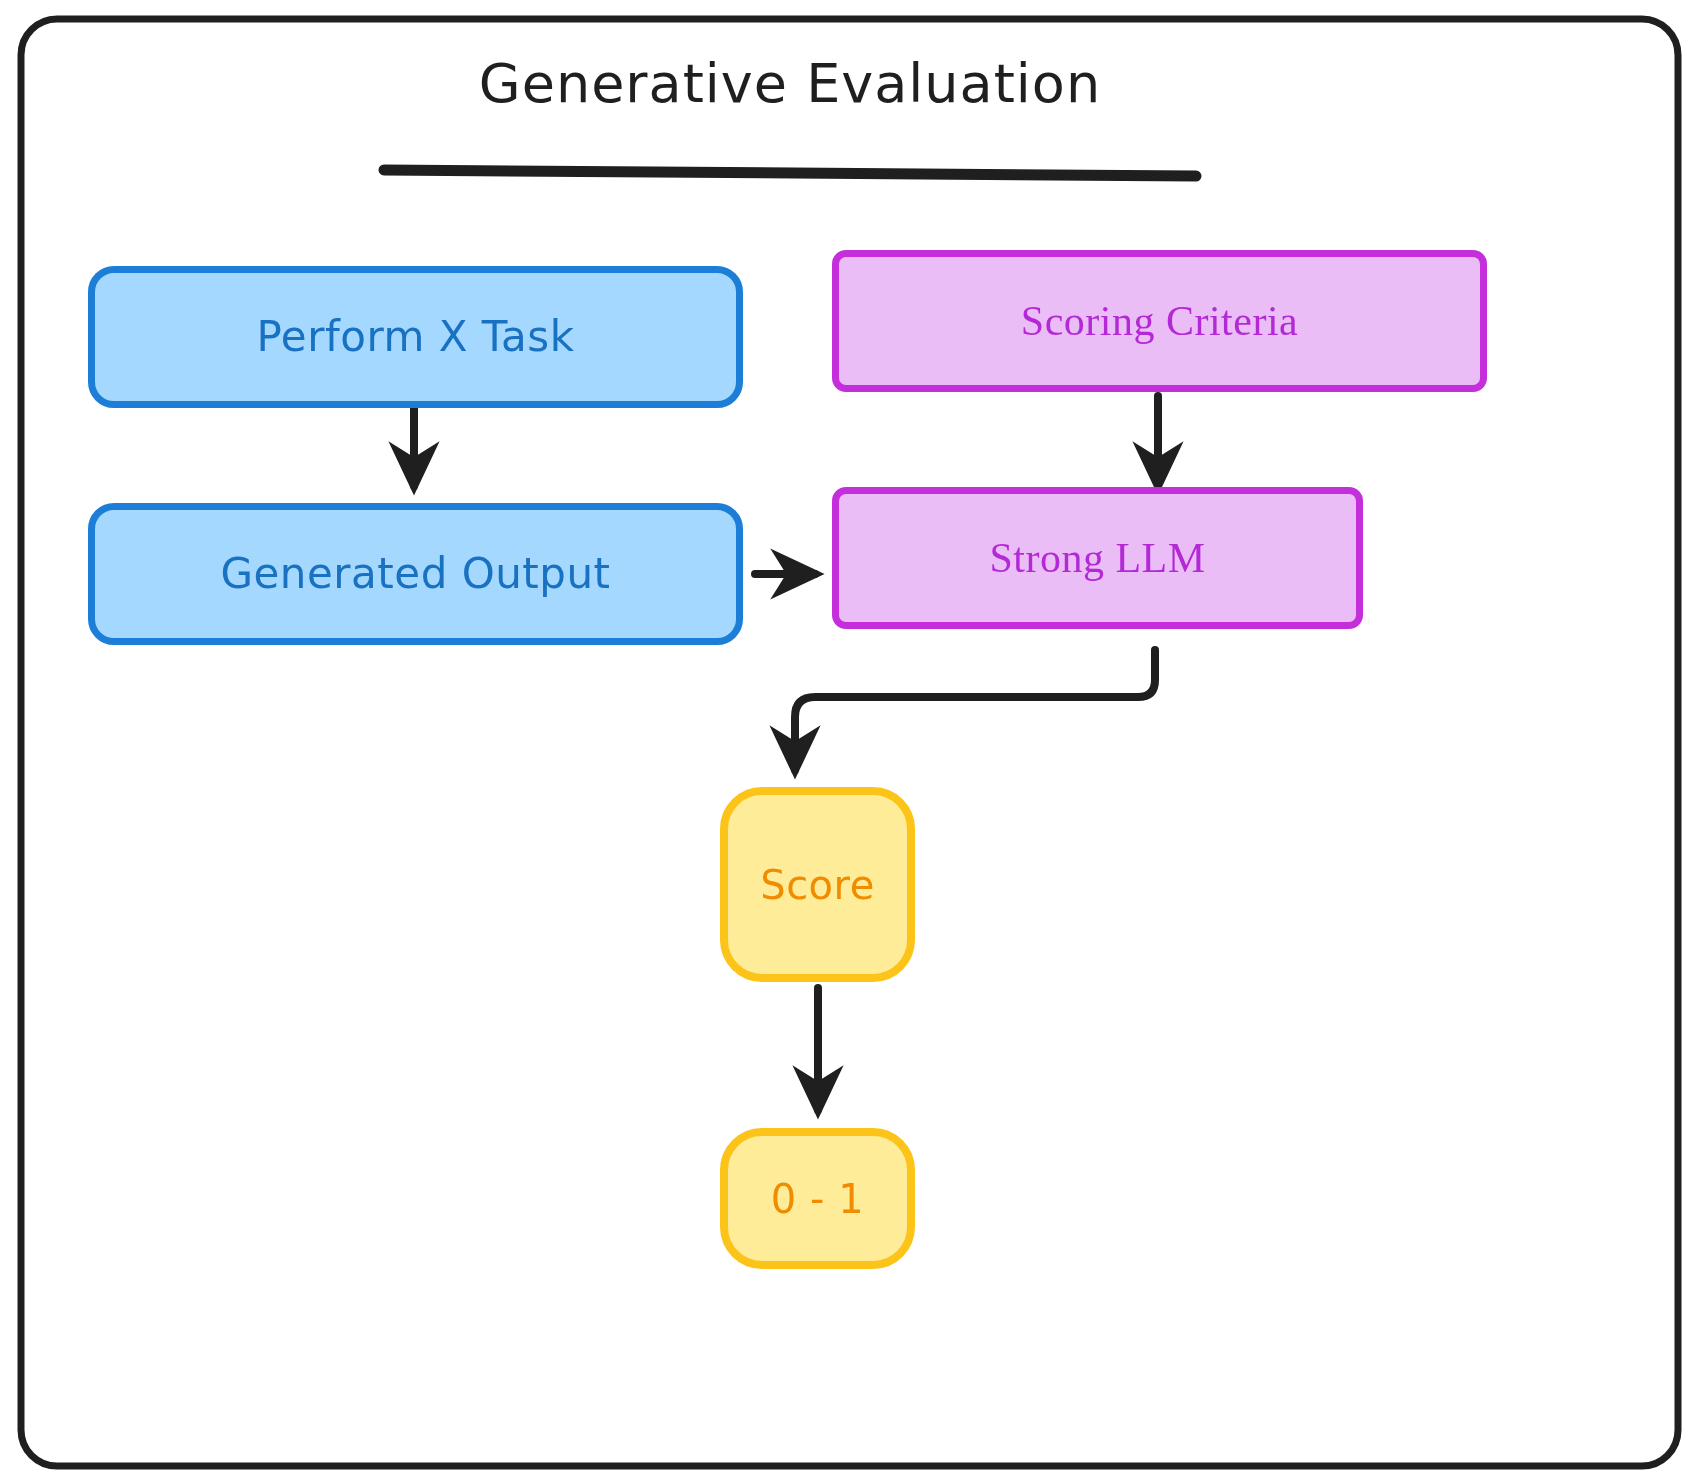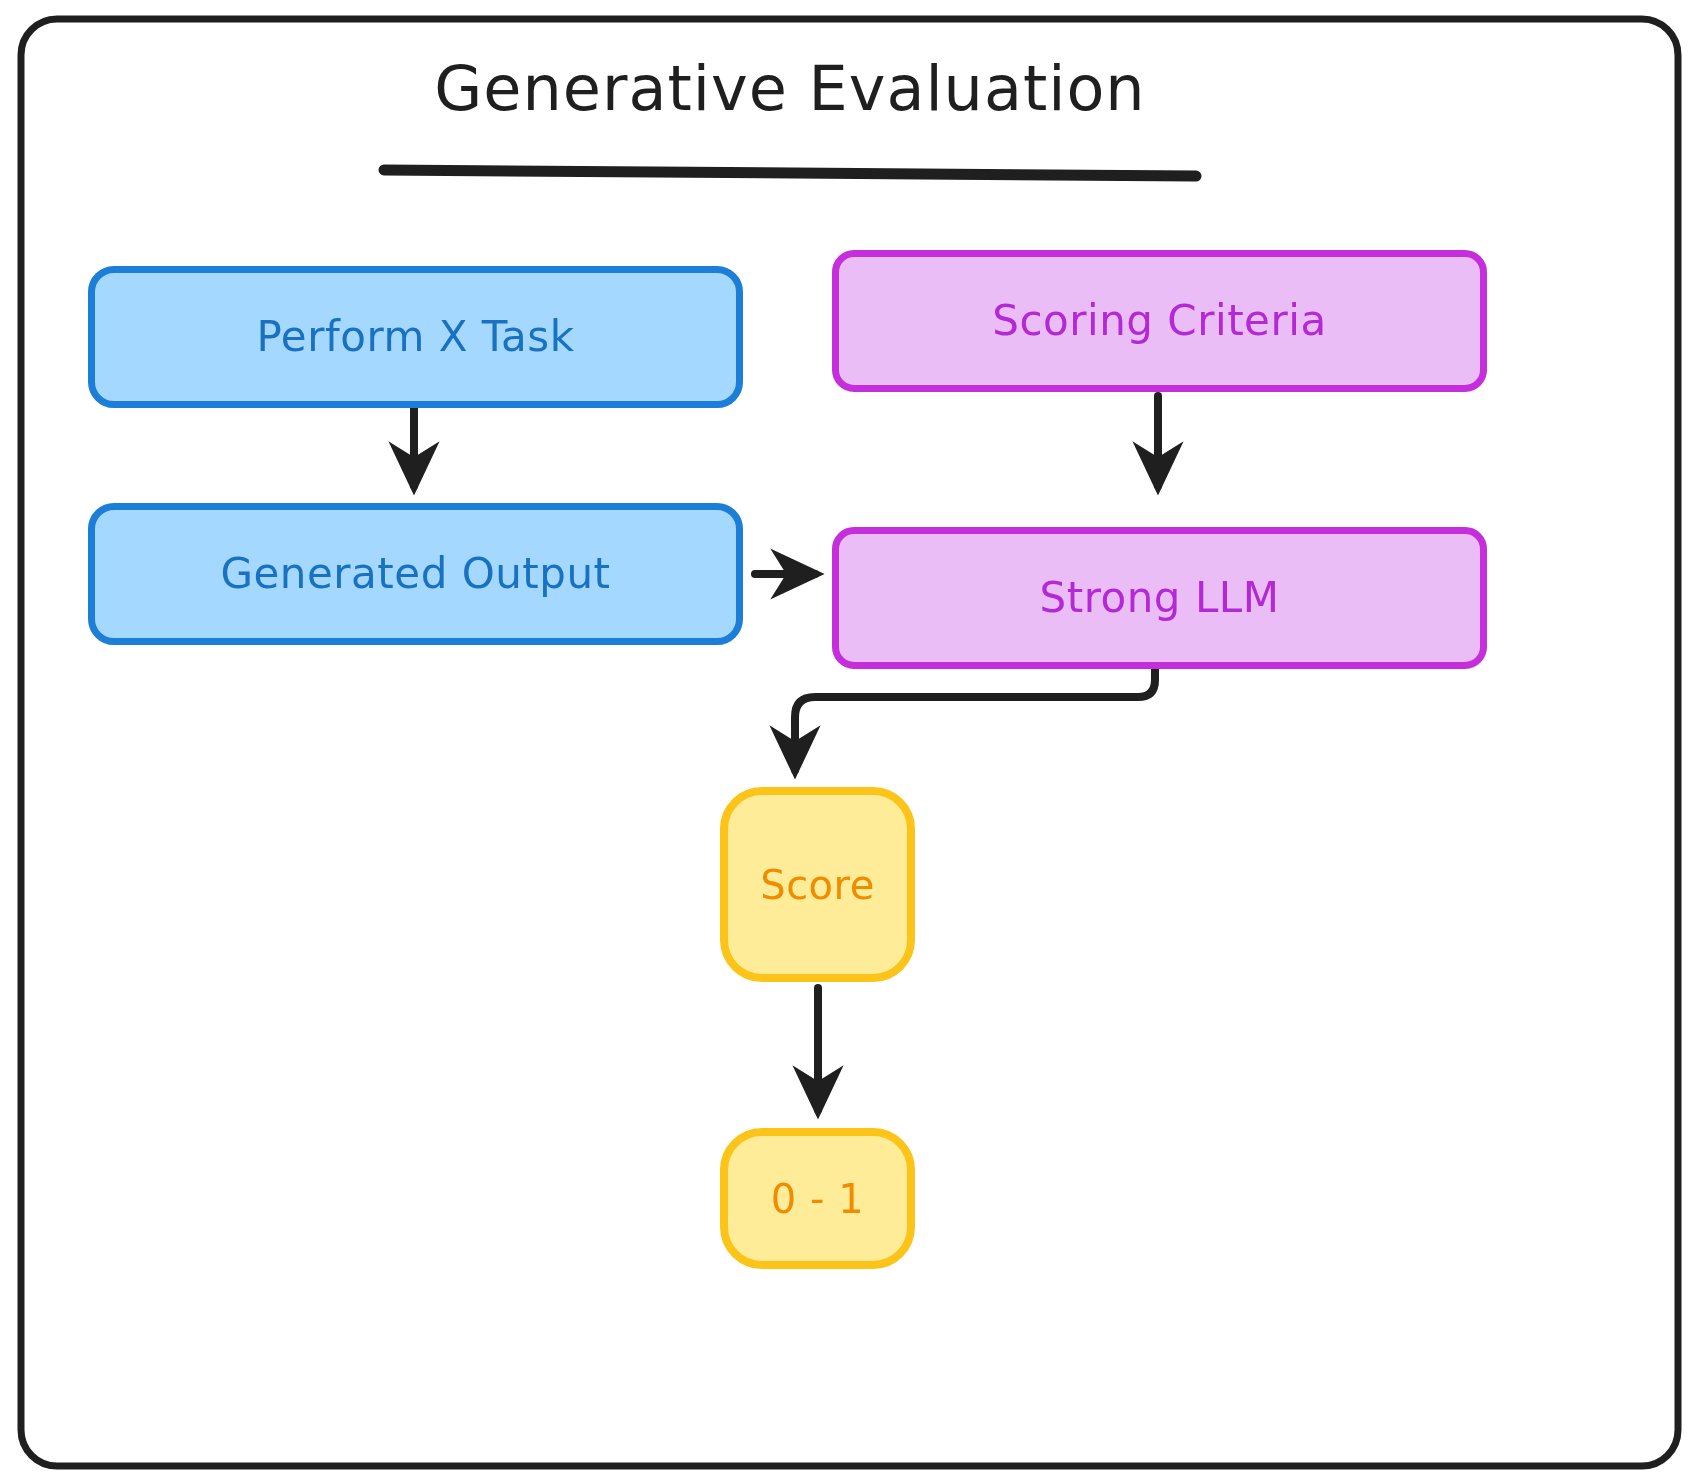--- a/index.html
+++ b/index.html
@@ -28,21 +28,21 @@
     pointer-events: none;
   }
   
   #diagram-title {
     position: absolute;
     left: 0;
     top: 52px;
     width: 1580px;
     text-align: center;
     font-family: "DejaVu Sans", sans-serif;
-    font-size: 62px;
+    font-size: 54px;
     font-weight: 400;
     letter-spacing: 1px;
     color: #1f1f1f;
     white-space: nowrap;
   }
   
   .node {
     position: absolute;
     box-sizing: border-box;
     display: flex;
@@ -62,35 +62,36 @@
     border-color: #1C7ED6;
     color: #1971C2;
     border-width: 7px;
     border-radius: 26px;
   }
   .node-purple {
     background: #EBBDF7;
     border-color: #C42FDB;
     color: #B329D6;
     border-width: 7px;
-    border-radius: 22px;
+    border-radius: 14px;
+    font-family: Liberation Serif, serif;
   }
   .node-yellow {
     background: #FFEC99;
     border-color: #FCC419;
     color: #F08C00;
     border-width: 8px;
     border-radius: 42px;
     font-size: 40px;
   }
   
   #node-perform-x-task  { left: 88px;  top: 266px;  width: 655px; height: 142px; }
   #node-scoring-criteria{ left: 832px; top: 250px;  width: 655px; height: 142px; }
   #node-generated-output{ left: 88px;  top: 503px;  width: 655px; height: 142px; text-align: right; }
-  #node-strong-llm      { left: 832px; top: 527px;  width: 655px; height: 142px; }
+  #node-strong-llm      { left: 832px; top: 487px;  width: 531px; height: 142px; }
   #node-score           { left: 720px; top: 787px;  width: 195px; height: 195px; }
   #node-range           { left: 720px; top: 1128px; width: 195px; height: 141px; }
 </style>
 </head>
 <body>
 
 <div id="canvas">
 
   <svg id="frame-svg" viewBox="0 0 1696 1483" xmlns="http://www.w3.org/2000/svg">
     <rect x="21" y="19" width="1657" height="1447" rx="36" ry="36" fill="none" stroke="#1f1f1f" stroke-width="7"></rect>

